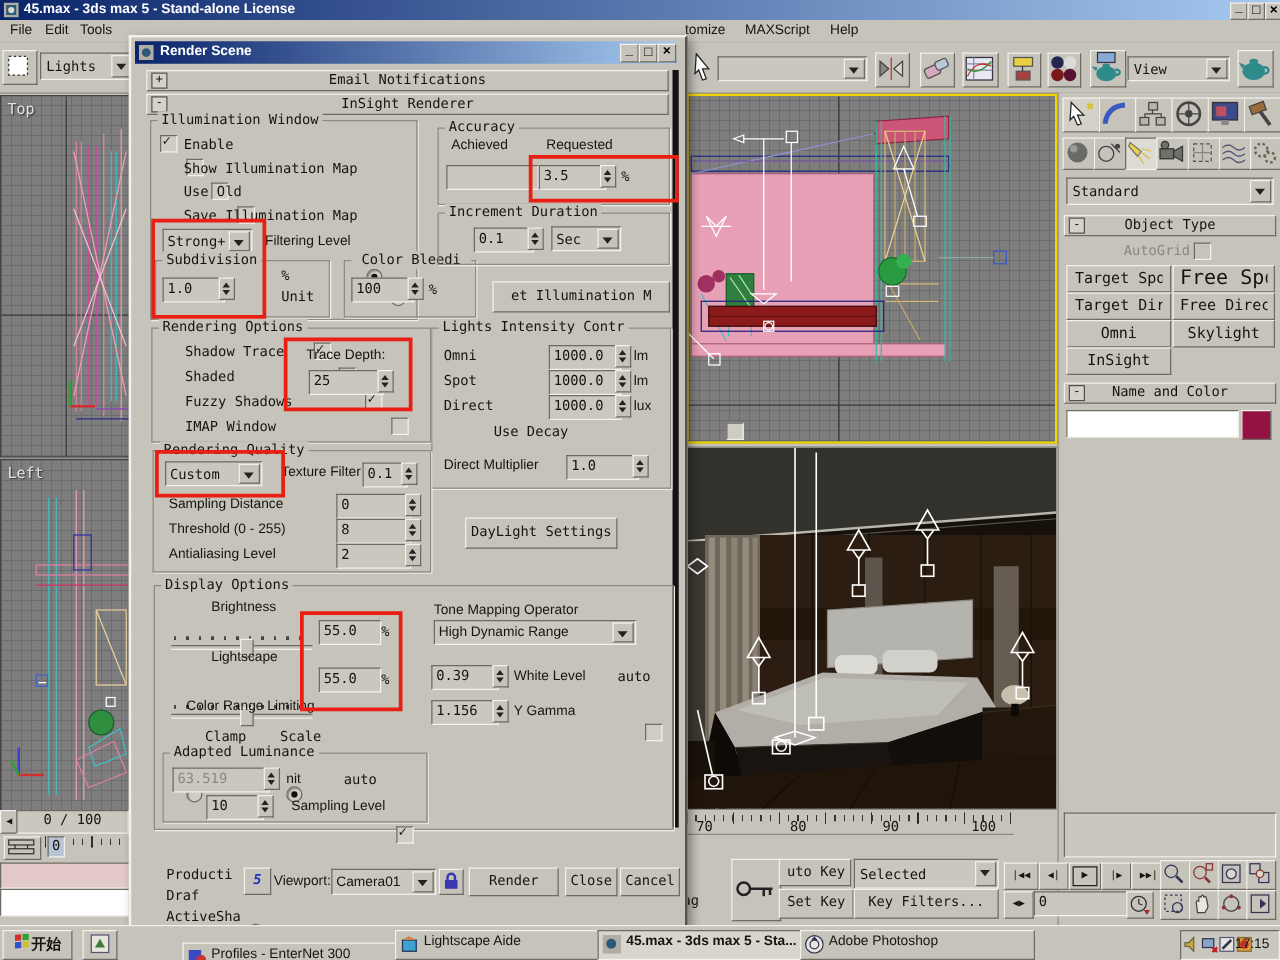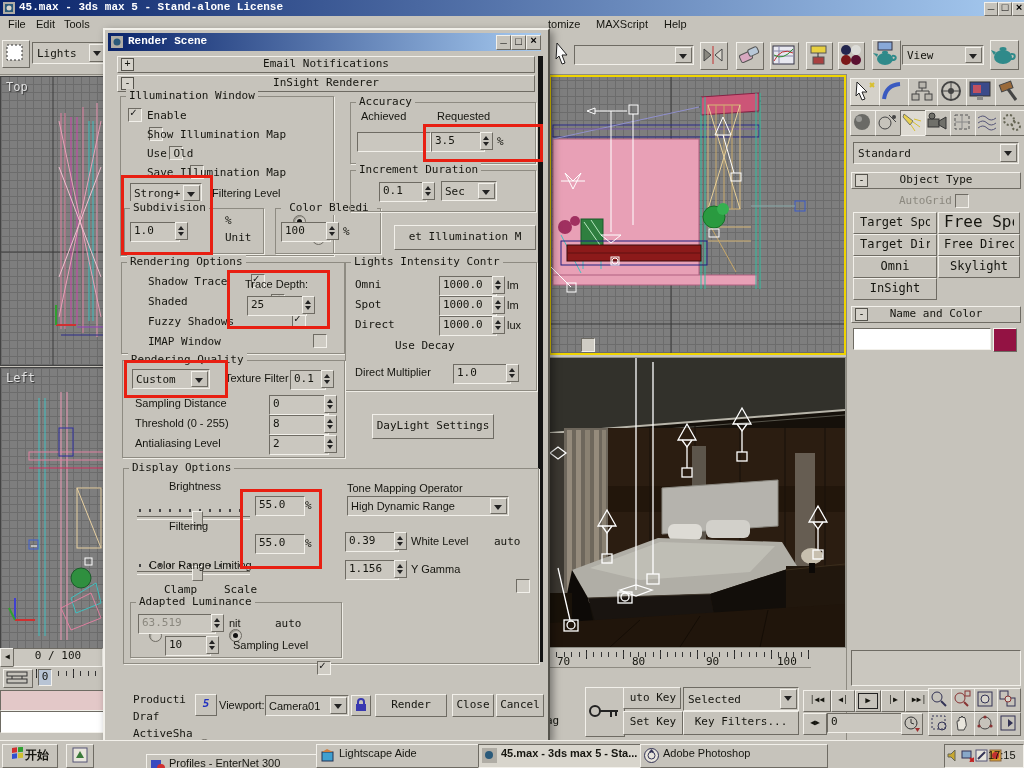--- a/index.html
+++ b/index.html
@@ -20,21 +20,21 @@
 .spin{width:11px;height:16px;background:#c6c3bb;border:1px solid;border-color:#f2f0ea #6e6b63 #6e6b63 #f2f0ea}
 .spin::before,.spin::after{content:"";position:absolute;left:2px;border-left:3px solid transparent;border-right:3px solid transparent}
 .spin::before{top:3px;border-bottom:4px solid #222}
 .spin::after{bottom:3px;border-top:4px solid #222}
 .dd{display:flex;align-items:center}
 .dda{position:absolute;right:1px;top:1px;bottom:1px;width:15px;background:#c6c3bb;border:1px solid;border-color:#f2f0ea #6e6b63 #6e6b63 #f2f0ea}
 .dda::after{content:"";position:absolute;left:3px;top:6px;border-left:4px solid transparent;border-right:4px solid transparent;border-top:5px solid #222}
 .red{border:3px solid #e81f12;position:absolute;pointer-events:none;z-index:45}
 .grid{background-color:#7e7e7e;background-image:repeating-linear-gradient(0deg,#6c6c6c 0 1px,transparent 1px 8px),repeating-linear-gradient(90deg,#6c6c6c 0 1px,transparent 1px 8px),repeating-linear-gradient(0deg,#5a5a5a 0 1px,transparent 1px 48px),repeating-linear-gradient(90deg,#5a5a5a 0 1px,transparent 1px 48px)}
 .vl{color:#e2e2e2;font-size:12px;text-shadow:1px 1px 1px #333;z-index:3}
-.tb{background:linear-gradient(90deg,#0a246a,#a6caf0);color:#fff;font-weight:bold;font-family:Liberation Mono, monospace}
+.tb{background:linear-gradient(90deg,#0a246a,#a6caf0);color:#fff;font-weight:bold;font-family:Liberation Sans, sans-serif}
 .roll{text-align:center;line-height:13px;font-size:11px}
 .pm{position:absolute;left:3px;top:1px;width:11px;height:11px;border:1px solid #55534c;background:#d5d2ca;line-height:9px;text-align:center;font-size:10px}
 .slider{position:relative}
 .slider .trk{position:absolute;left:0;right:0;top:9px;height:2px;border-top:1px solid #6e6b63;border-bottom:1px solid #f2f0ea}
 .slider .tks{position:absolute;left:2px;right:2px;top:2px;height:3px;background-image:repeating-linear-gradient(90deg,#444 0 2px,transparent 2px 10px)}
 .slider .hnd{position:absolute;top:4px;width:9px;height:13px;background:#c6c3bb;border:1px solid;border-color:#f2f0ea #6e6b63 #6e6b63 #f2f0ea}
 .ruler{background-image:repeating-linear-gradient(90deg,#333 0 1px,transparent 1px 7.4px),repeating-linear-gradient(90deg,#222 0 1px,transparent 1px 37px);background-size:100% 5px,100% 9px;background-position:0 2px,0 0;background-repeat:repeat-x}
 .tsk{font-family:"Liberation Sans",sans-serif;font-size:11px;text-align:left;padding:2px 4px 0 22px;position:absolute;height:20px;overflow:hidden;white-space:nowrap}
 .clipc{display:block;margin:0 auto;width:70px;overflow:hidden;white-space:nowrap;text-align:center}
 .dis{color:#8b887f}
@@ -723,21 +723,21 @@
       <span class="leg">Display Options</span>
     </div>
   <span class="p sf" style="left:64px;top:450px">Brightness</span>
   <div class="p slider" style="left:32px;top:463px;width:113px;height:16px">
       <span class="tks"></span>
       <span class="trk"></span>
       <span class="hnd" style="left:55px"></span>
     </div>
   <span class="p sun fld" style="left:150px;top:466px;width:42px;height:16px"><span>55.0</span></span>
   <span class="p" style="left:200px;top:469px">%</span>
-  <span class="p sf" style="left:64px;top:490px">Filtering</span>
+  <span class="p sf" style="left:64px;top:490px">Lightscape</span>
   <div class="p slider" style="left:32px;top:502px;width:113px;height:16px">
       <span class="tks"></span>
       <span class="trk"></span>
       <span class="hnd" style="left:55px"></span>
     </div>
   <span class="p sun fld" style="left:150px;top:504px;width:42px;height:16px"><span>55.0</span></span>
   <span class="p" style="left:200px;top:507px">%</span>
   <span class="p sf" style="left:44px;top:529px">Color Range Limiting</span>
   <span class="p rad" style="left:44px;top:552px"></span><span class="p" style="left:59px;top:553px">Clamp</span>
   <span class="p rad on" style="left:104px;top:552px"></span><span class="p" style="left:119px;top:553px">Scale</span>

